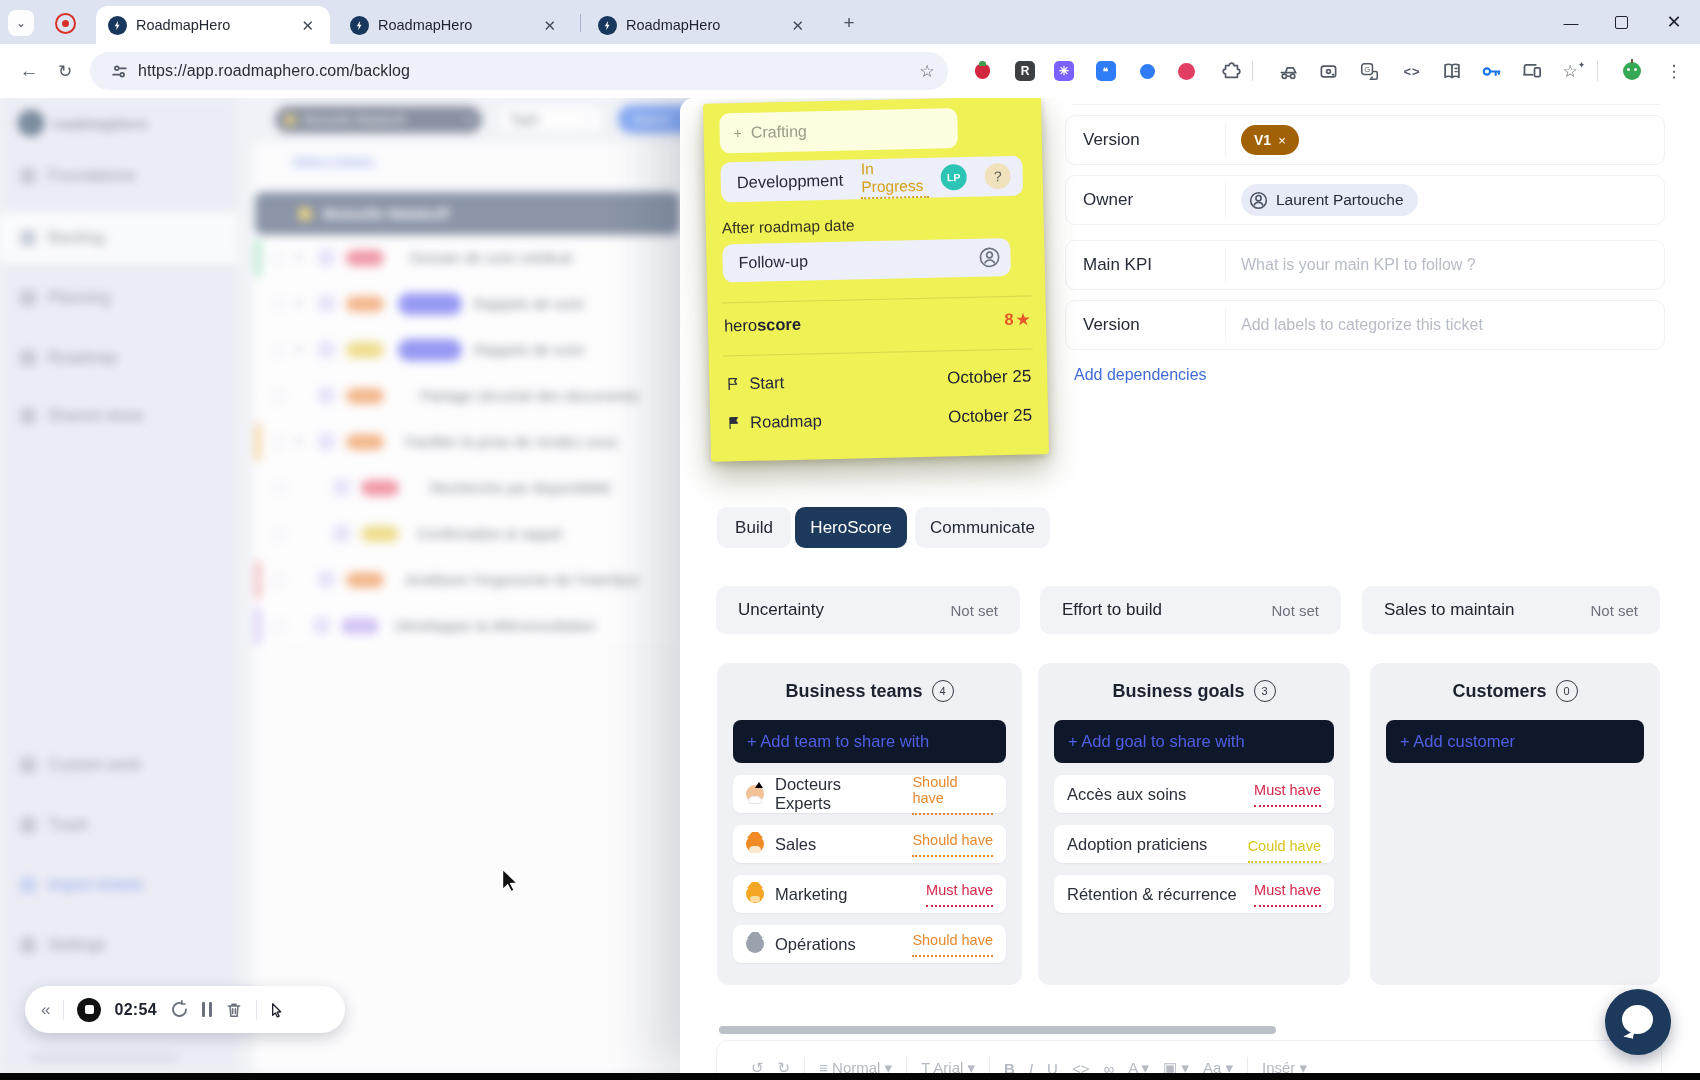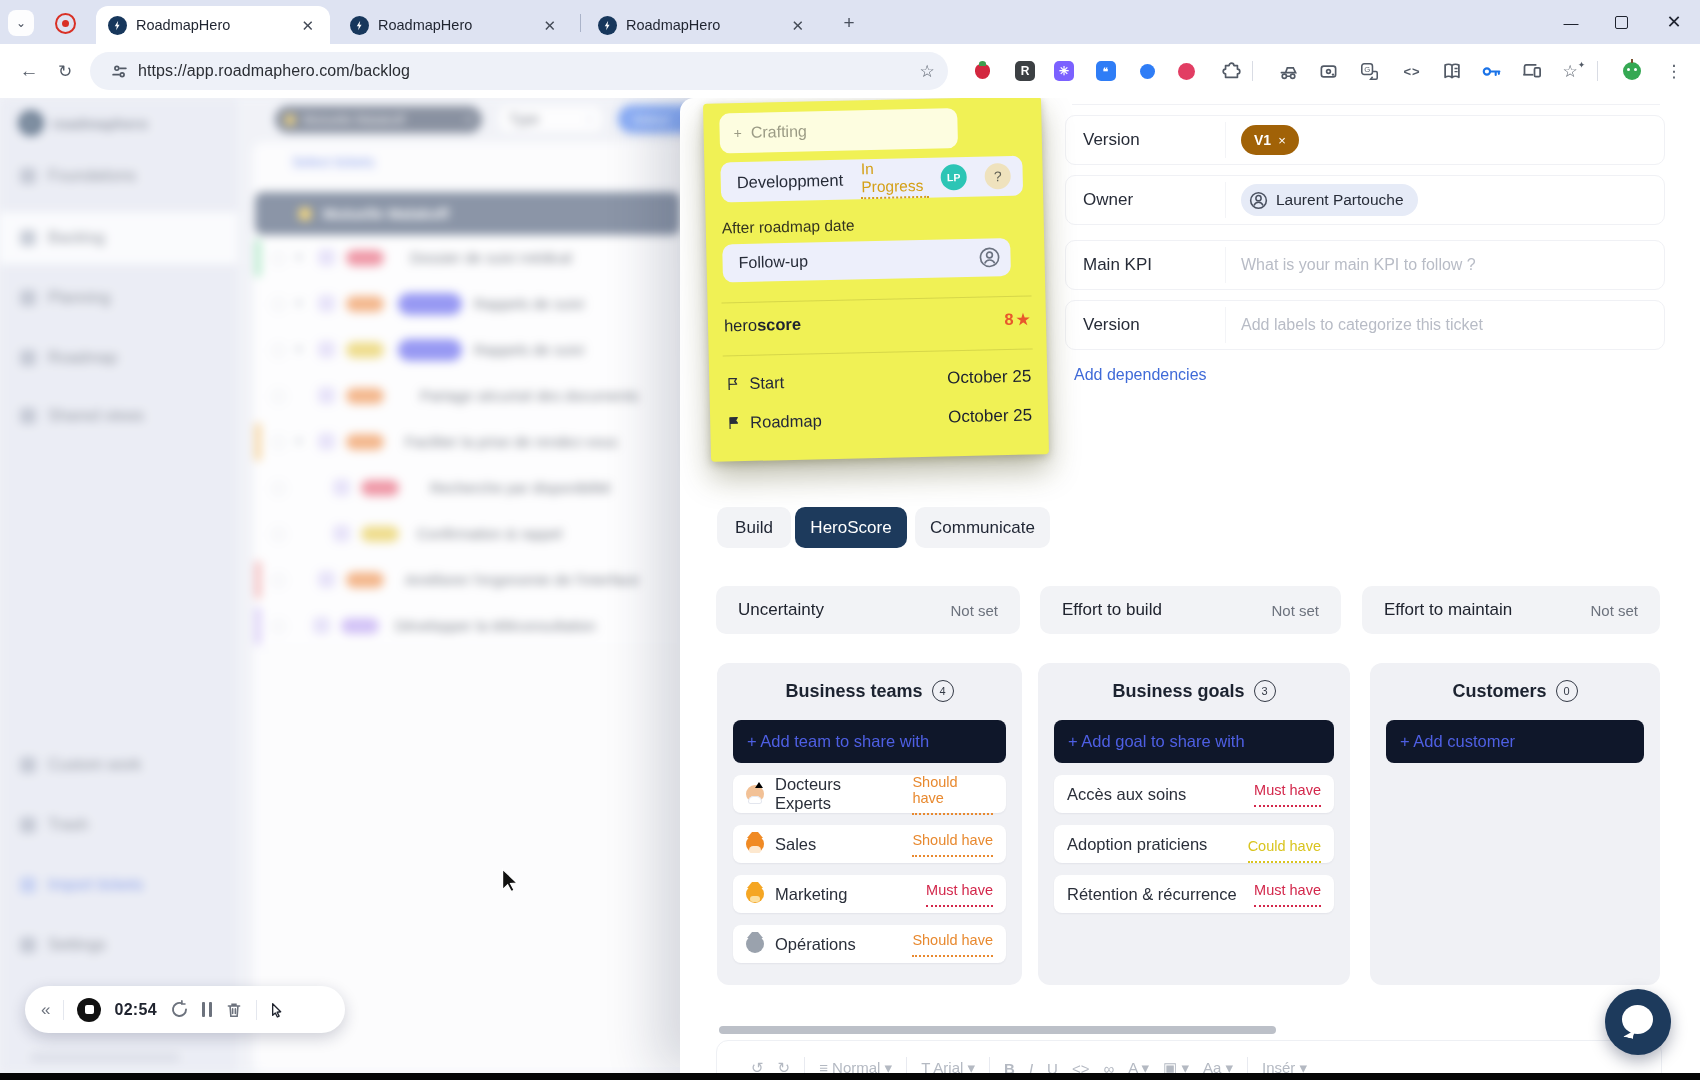--- a/index.html
+++ b/index.html
@@ -480,21 +480,21 @@
 
     <div class="scorepill" style="left:716px;width:304px;">
       <span class="lb">Uncertainty</span>
         <span class="vl">Not set</span>
       </div>
     <div class="scorepill" style="left:1040px;width:301px;">
       <span class="lb">Effort to build</span>
         <span class="vl">Not set</span>
       </div>
     <div class="scorepill" style="left:1362px;width:298px;">
-      <span class="lb">Effort to maintain</span>
+      <span class="lb">Sales to maintain</span>
         <span class="vl">Not set</span>
       </div>
 
     <div class="col-card" style="left:717px;width:305px;">
       <div class="col-title">
         <span>Business teams</span>
           <span class="cnt">4</span>
         </div>
       <div class="add-row">+ Add team to share with</div>
       <div class="t-row" style="top:112px;">

